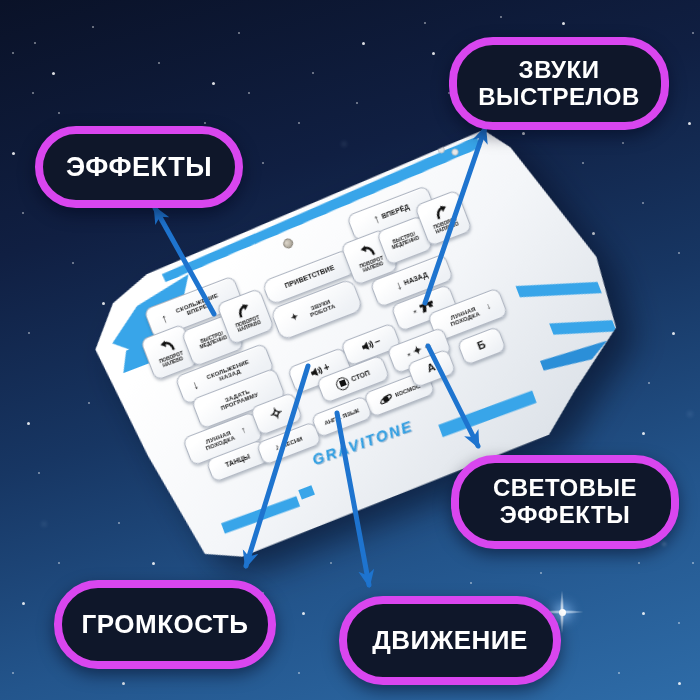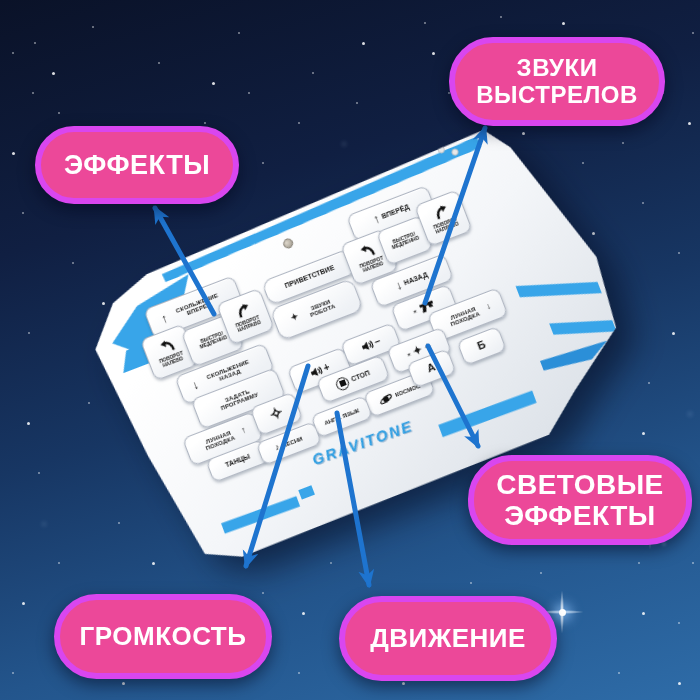--- a/index.html
+++ b/index.html
@@ -68,21 +68,21 @@
   .spark-sm{font-size:6px;}
   .xmark{font-size:6px;font-weight:900;}
   .starbig{font-size:16px;font-weight:700;}
   .note{font-size:9px;}
 
   
   svg.arrows{position:absolute;left:0;top:0;z-index:5;}
 
   
   .pill{position:absolute;z-index:6;display:flex;align-items:center;justify-content:center;
-        background:#ec4899;border:6px solid #d946ef;border-radius:44px;
+        background:#0f172a;border:8px solid #d946ef;border-radius:44px;
         color:#ffffff;font-weight:800;text-align:center;letter-spacing:.5px;
         box-shadow:0 6px 16px rgba(0,5,25,.5);line-height:1.12;}
 </style>
 </head>
 <body>
 
 <div class="layer">
   <i class="stars1"></i>
   <i class="stars2"></i>
   <i class="stars3"></i>
@@ -254,21 +254,21 @@
   <line x1="308" y1="366" x2="246" y2="566" stroke="#1e74cf" stroke-width="5" stroke-linecap="round" marker-end="url(#ah)"></line>
   <line x1="337" y1="413" x2="369" y2="585" stroke="#1e74cf" stroke-width="5" stroke-linecap="round" marker-end="url(#ah)"></line>
 </svg>
 
 <div class="pill" style="left:35px;top:126px;width:192px;height:66px;font-size:27px;">
   <span>ЭФФЕКТЫ</span>
 </div>
 <div class="pill" style="left:449px;top:37px;width:204px;height:77px;font-size:24px;">
   <span style="max-width:170px;">ЗВУКИ ВЫСТРЕЛОВ</span>
 </div>
-<div class="pill" style="left:468px;top:455px;width:212px;height:78px;font-size:28px;">
+<div class="pill" style="left:451px;top:455px;width:212px;height:78px;font-size:24px;">
   <span style="max-width:175px;">СВЕТОВЫЕ ЭФФЕКТЫ</span>
 </div>
-<div class="pill" style="left:54px;top:594px;width:206px;height:73px;font-size:26px;">
+<div class="pill" style="left:54px;top:580px;width:206px;height:73px;font-size:26px;">
   <span>ГРОМКОСТЬ</span>
 </div>
 <div class="pill" style="left:339px;top:596px;width:206px;height:73px;font-size:26px;">
   <span>ДВИЖЕНИЕ</span>
 </div>
 
 </body></html>

